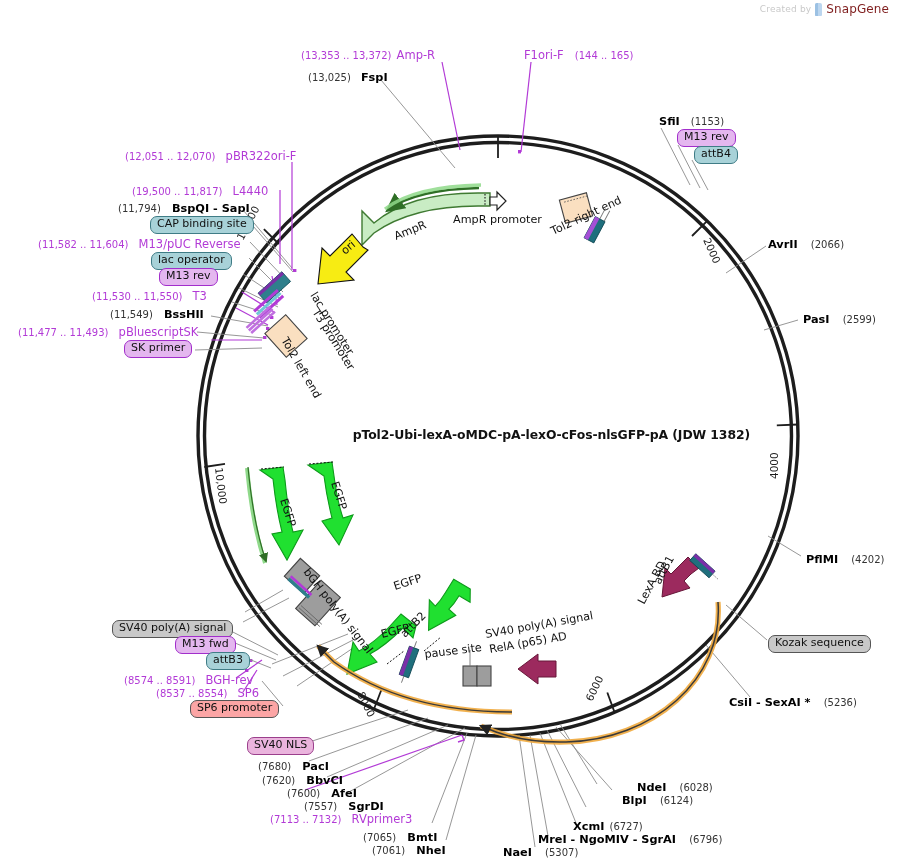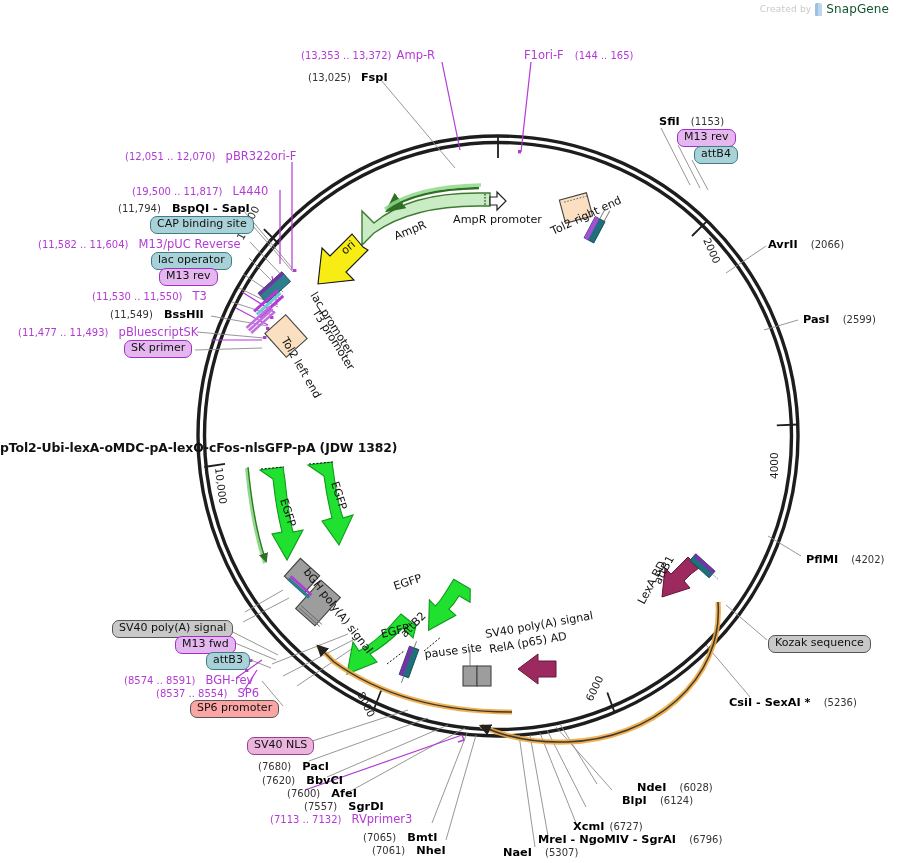--- a/index.html
+++ b/index.html
@@ -14,28 +14,28 @@
   }
   #stage{position:absolute;left:0;top:0;width:897px;height:863px;}
   svg#map{position:absolute;left:0;top:0;width:897px;height:863px;}
 
   
   .credit{
     position:absolute;right:8px;top:2px;
     display:flex;align-items:center;gap:4px;
     font-size:9px;color:#c9c9c9;letter-spacing:.2px;
   }
-  .credit .sg{font-size:12px;color:#14532d;letter-spacing:.1px;}
+  .credit .sg{font-size:12px;color:#7f1d1d;letter-spacing:.1px;}
   .sgicon{width:7px;height:13px;background:#bcd6ef;border-radius:2px 2px 1px 1px;display:inline-block;position:relative;}
   .sgicon:after{content:"";position:absolute;left:0;top:0;width:3px;height:13px;background:#9cc1e3;border-radius:2px 0 0 1px;}
 
   
   .center-title{
-    position:absolute;left:0;width:750px;text-align:left;
-    top:427px;font-size:12.4px;font-weight:bold;color:#111;letter-spacing:-0.1px;margin-top:13px;
+    position:absolute;left:0;width:750px;text-align:right;
+    top:427px;font-size:12.4px;font-weight:bold;color:#111;letter-spacing:-0.1px;
   }
   .center-sub{
     position:absolute;left:0;width:897px;text-align:center;
     top:441px;font-size:11px;color:#222;
   }
 
   
   .lbl{position:absolute;white-space:nowrap;line-height:1;}
   .enz{font-size:11.3px;font-weight:bold;color:#000;}
   .pos{font-size:10px;color:#333;font-weight:normal;}

